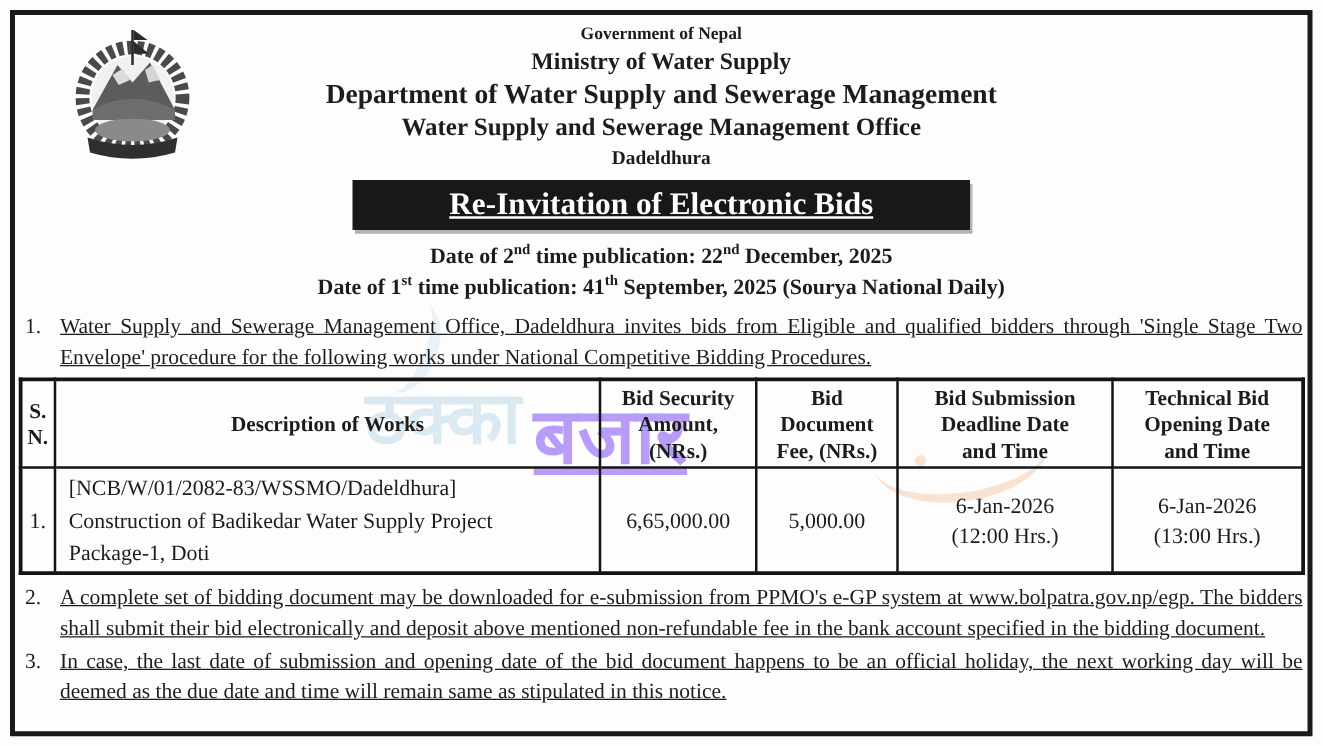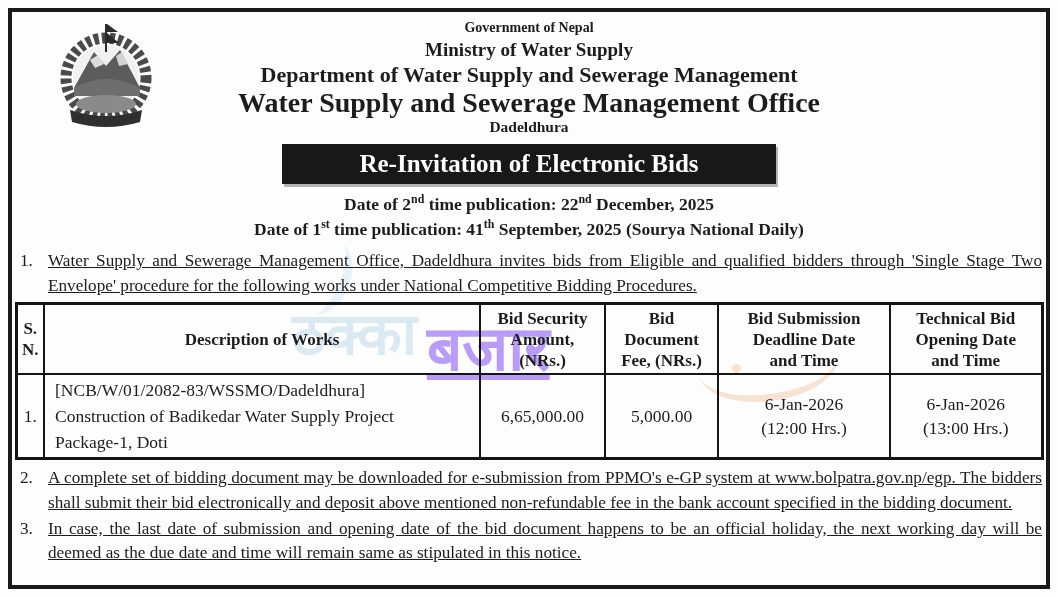--- a/index.html
+++ b/index.html
@@ -22,26 +22,26 @@
                border-right:10px solid #ddecf5; border-radius:50%; transform:rotate(22deg); }
 
   .content { position:absolute; left:12px; top:12px; right:12px; bottom:12px; z-index:1; }
 
   .logo { position:absolute; left:44px; top:8px; }
 
   .hdr { text-align:center; padding-top:6px; font-weight:bold; }
   .h1 { font-size:14px; line-height:20px; }
   .h2 { font-size:19px; line-height:23px; }
   .h3 { font-size:22px; line-height:27px; }
-  .h4 { font-size:28px; line-height:29px; }
+  .h4 { font-size:20px; line-height:29px; }
   .h5 { font-size:15.5px; line-height:19px; }
 
   .banner { width:494px; height:40px; margin:8px auto 0; background:#181818; color:#ffffff;
             text-align:center; line-height:40px; font-size:25px; font-weight:bold;
-            box-shadow:2px 3px 0 #b3b3b3; }
+            box-shadow:2px 3px 0 #b3b3b3;text-decoration:underline; }
 
   .pubdates { text-align:center; font-weight:bold; font-size:17.5px; line-height:25px; margin-top:8px; }
   sup { font-size:68%; line-height:0; }
 
   .note { display:flex; margin:0 4px 0 8px; font-size:17.2px; line-height:25px; text-align:justify; }
   .note .num { flex:0 0 28px; text-align:left; }
   .note .ntext { flex:1;text-decoration:underline; }
   .n1 { margin-top:6px; }
   .n2 { margin-top:5px; }
   .n3 { margin-top:2px; line-height:24px; }

